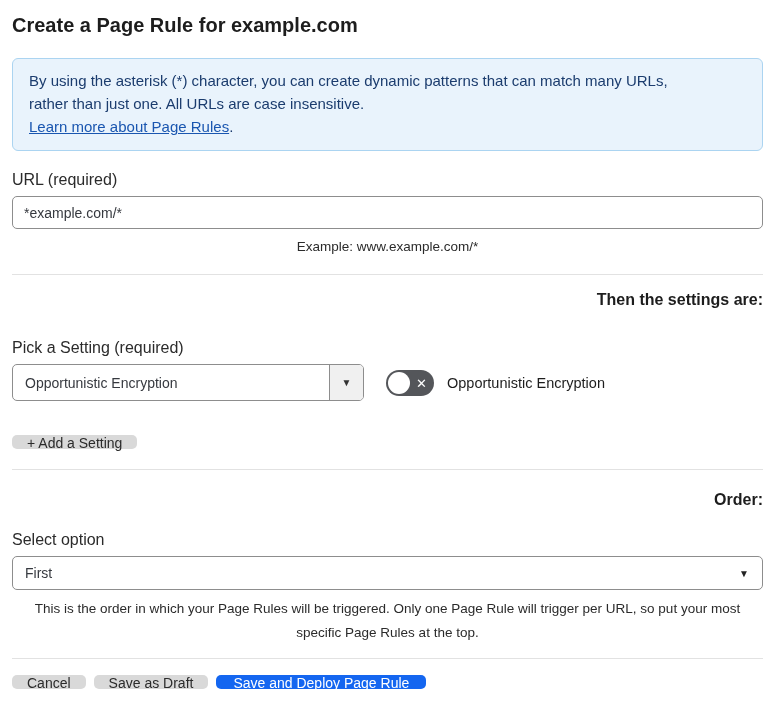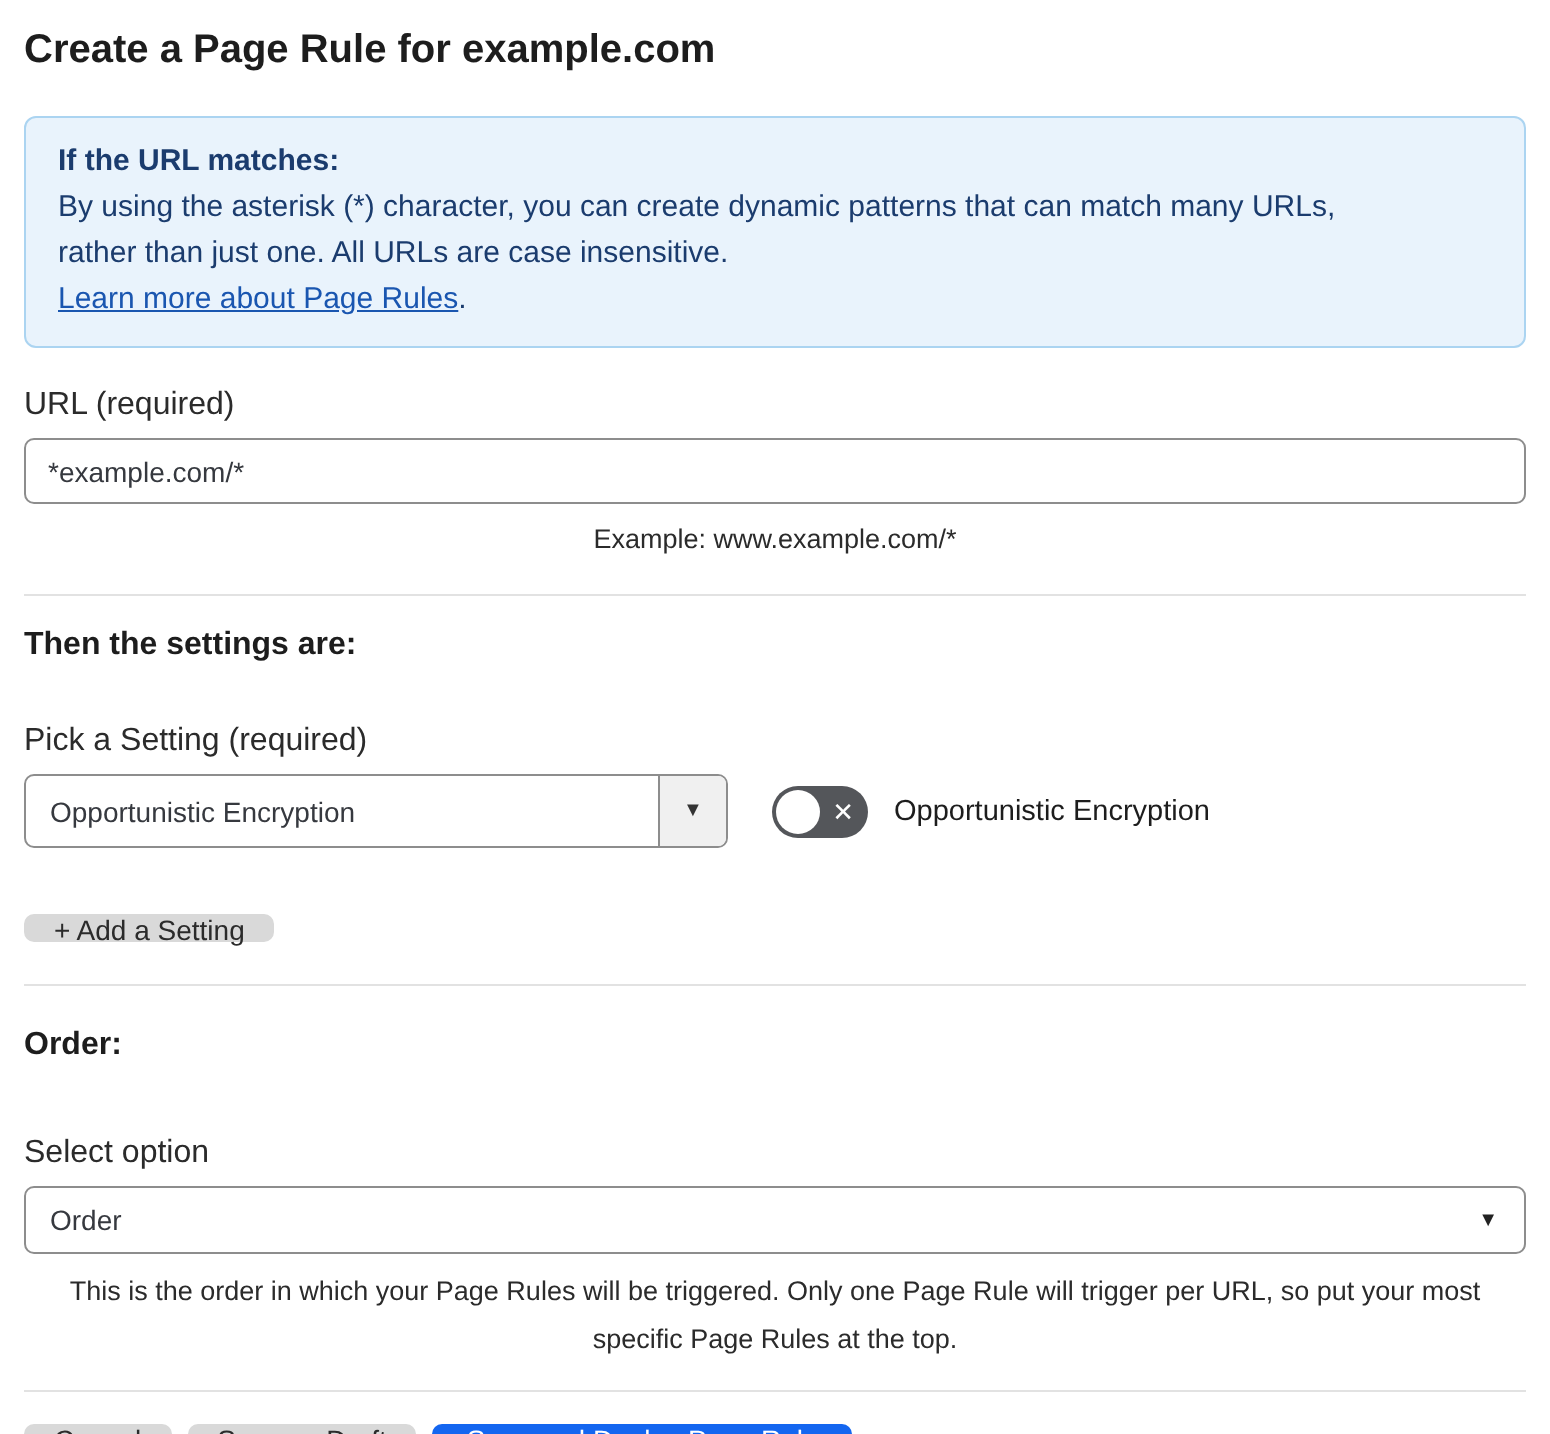--- a/index.html
+++ b/index.html
@@ -63,23 +63,24 @@
   hr.divider {
     border: none;
     border-top: 1px solid #e2e2e2;
     margin: 15px 0 16px 0;
   }
   .section-heading {
     font-size: 16px;
     font-weight: bold;
     color: #1d1d1d;
     margin: 0;
+    text-align: right;
   }
   .section-heading.settings { margin-bottom: 30px; }
-  .section-heading.order { margin-bottom: 36px; }
+  .section-heading.order { margin-bottom: 22px; }
   .setting-row {
     display: flex;
     align-items: center;
     margin-bottom: 33px;
   }
   .select {
     display: flex;
     align-items: center;
     justify-content: space-between;
     border: 1px solid #8d8d8d;
@@ -160,21 +161,20 @@
   .footer-row { display: flex; gap: 8px; margin-top: 16px; }
 </style>
 </head>
 <body>
 
 
 
 <h1 class="page-title">Create a Page Rule for example.com</h1>
 
 <div class="info-box">
-  <p class="info-heading">If the URL matches:</p>
   <p class="info-body">By using the asterisk (*) character, you can create dynamic patterns that can match many URLs, rather than just one. All URLs are case insensitive.</p>
   <p class="info-link-line"><a href="#">Learn more about Page Rules</a><span>.</span></p>
 </div>
 
 <div class="field">
   <label class="field-label">URL (required)</label>
   <input type="text" class="text-input" value="*example.com/*" style="">
   <p class="helper">Example: www.example.com/*</p>
 </div>
 
@@ -200,21 +200,21 @@
 
 <button class="btn gray">+ Add a Setting</button>
 
 <hr class="divider" style="margin-top:17px; margin-bottom:21px;">
 
 <h2 class="section-heading order">Order:</h2>
 
 <label class="field-label">Select option</label>
 
 <div class="select full">
-  <span class="select-value">Order</span>
+  <span class="select-value">First</span>
   <span class="caret">▼</span>
 </div>
 
 <p class="helper order-helper">This is the order in which your Page Rules will be triggered. Only one Page Rule will trigger per URL, so put your most specific Page Rules at the top.</p>
 
 <hr class="divider" style="margin-top:13px;">
 
 <div class="footer-row">
   <button class="btn gray">Cancel</button>
   <button class="btn gray">Save as Draft</button>

